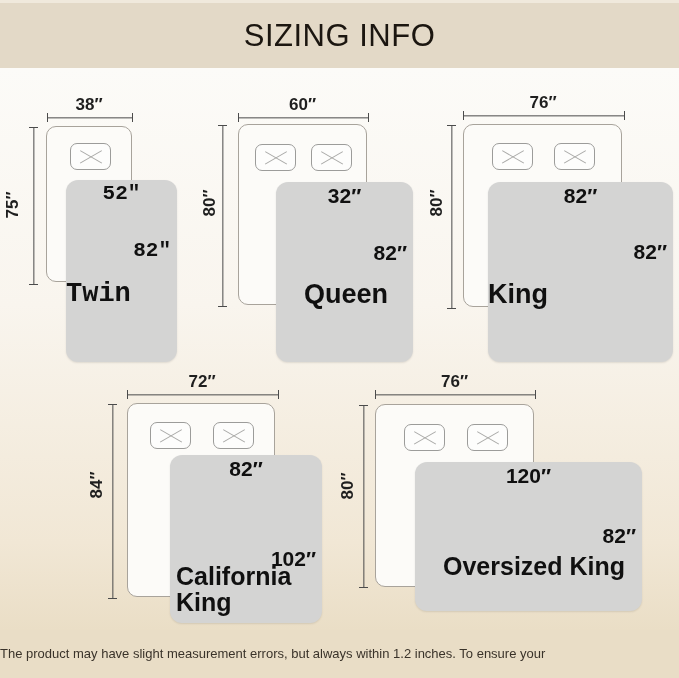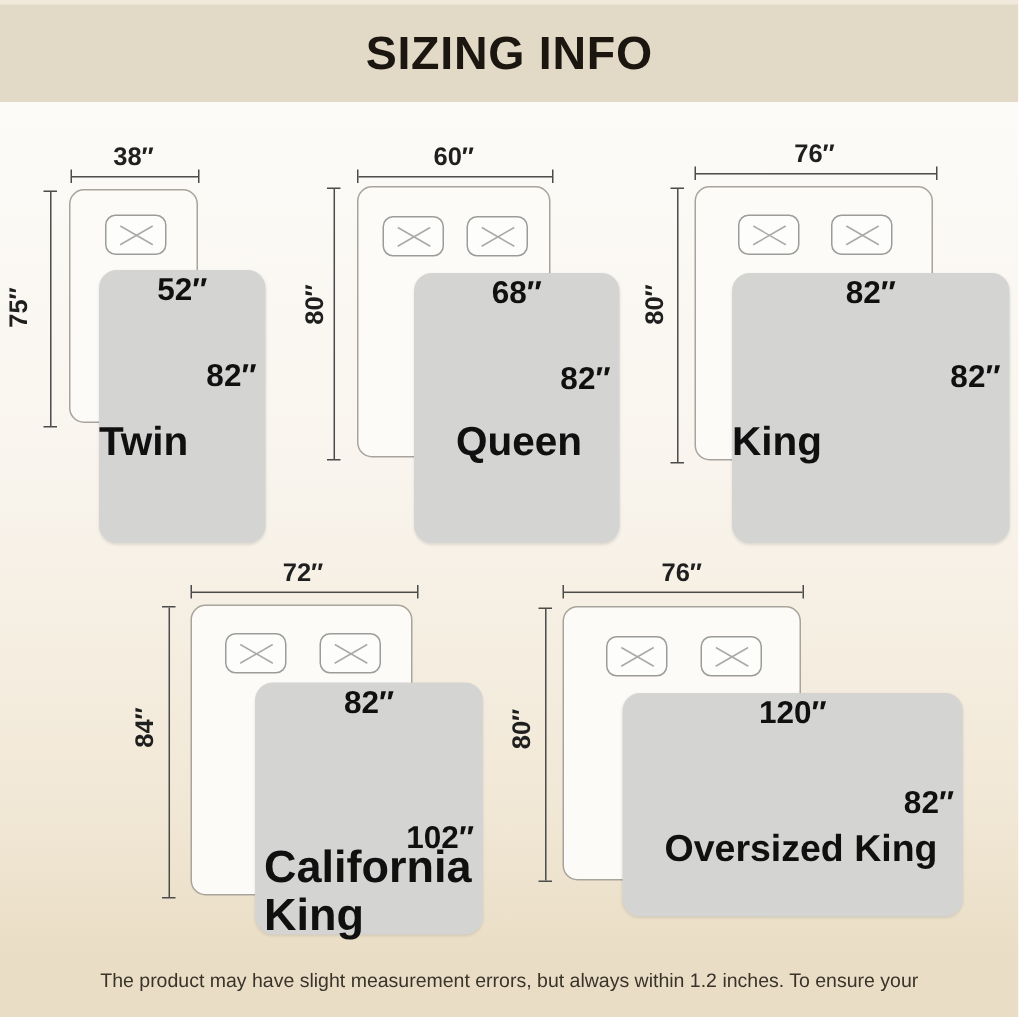--- a/index.html
+++ b/index.html
@@ -11,29 +11,29 @@
 
   
   .header {
     position:absolute; left:0; top:0; width:679px; height:68px;
     background:var(--c-header_bg, #e3d9c7);
     border-top:3px solid #f0e9dc;
     box-sizing:border-box;
     display:flex; align-items:center; justify-content:center;
   }
   .header-title {
-    font-size:31px; font-weight:700; letter-spacing:0.5px;
+    font-size:31px; font-weight:400; letter-spacing:0.5px;
     color:var(--c-header_text, #1b1610);
   }
 
   
   .footer {
     position:absolute; left:0; top:630px; width:679px; height:48px;
     background:var(--c-footer_bg, #e9ddc6);
-    display:flex; flex-direction:row; align-items:center; justify-content:center;
+    display:flex; flex-direction:column; align-items:flex-start; justify-content:center;
     font-size:13px; line-height:1.32; color:var(--c-footer_text, #3a332a);
     text-align:center;
   }
 
   
   .measure-h { position:absolute; height:9px;
     border-left:1.5px solid #4b4b4b; border-right:1.5px solid #4b4b4b; }
   .measure-h::before { content:""; position:absolute; left:0; right:0; top:50%;
     height:1.3px; background:#4b4b4b; transform:translateY(-50%); }
   .measure-v { position:absolute; width:9px;
@@ -67,21 +67,21 @@
   .bk-name { position:absolute; left:0; right:0; text-align:left;
     font-size:27px; font-weight:700; color:#101010; line-height:1.05; }
 
   
   .g-twin .dim-w { left:47px; top:95px; width:84px; }
   .g-twin .measure-h { left:47px; top:113px; width:84px; }
   .g-twin .measure-v { left:29px; top:127px; height:156px; }
   .g-twin .dim-h { left:-9px; top:195px; }
   .g-twin .bed { left:46px; top:126px; width:86px; height:156px; }
   .g-twin .p1 { left:23px; top:16px; }
-  .g-twin .blanket { left:66px; top:180px; width:111px; height:182px; }
+  .g-twin .blanket { left:66px; top:180px; width:111px; height:182px;font-family:Liberation Mono, monospace; }
   .g-twin .bk-l { top:59px; }
   .g-twin .bk-name { top:100px; }
 
   .g-queen .dim-w { left:238px; top:95px; width:129px; }
   .g-queen .measure-h { left:238px; top:113px; width:129px; }
   .g-queen .measure-v { left:218px; top:125px; height:180px; }
   .g-queen .dim-h { left:188px; top:193px; }
   .g-queen .bed { left:238px; top:124px; width:129px; height:181px; }
   .g-queen .p1 { left:16px; top:19px; }
   .g-queen .p2 { left:72px; top:19px; }
@@ -102,21 +102,21 @@
 
   .g-cal .dim-w { left:127px; top:372px; width:150px; }
   .g-cal .measure-h { left:127px; top:390px; width:150px; }
   .g-cal .measure-v { left:108px; top:404px; height:193px; }
   .g-cal .dim-h { left:75px; top:475px; }
   .g-cal .bed { left:127px; top:403px; width:148px; height:194px; }
   .g-cal .p1 { left:22px; top:18px; }
   .g-cal .p2 { left:85px; top:18px; }
   .g-cal .blanket { left:170px; top:455px; width:152px; height:168px; }
   .g-cal .bk-l { top:66px;margin-top:26px; }
-  .g-cal .bk-name { top:108px; left:6px; right:6px; font-size:30px; }
+  .g-cal .bk-name { top:108px; left:6px; right:6px; font-size:25px; }
 
   .g-over .dim-w { left:375px; top:372px; width:159px; }
   .g-over .measure-h { left:375px; top:390px; width:159px; }
   .g-over .measure-v { left:359px; top:405px; height:181px; }
   .g-over .dim-h { left:326px; top:476px; }
   .g-over .bed { left:375px; top:404px; width:159px; height:183px; }
   .g-over .p1 { left:28px; top:19px; }
   .g-over .p2 { left:91px; top:19px; }
   .g-over .blanket { left:415px; top:462px; width:227px; height:149px; }
   .g-over .bk-l { top:62px; }
@@ -149,21 +149,21 @@
   <div class="bed-group g-queen">
     <div class="dim-w">60″</div>
     <div class="measure-h"></div>
     <div class="dim-h">80″</div>
     <div class="measure-v"></div>
     <div class="bed">
       <div class="pillow p1"></div>
       <div class="pillow p2"></div>
     </div>
     <div class="blanket">
-      <div class="bk-w">68″</div>
+      <div class="bk-w">32″</div>
       <div class="bk-l">82″</div>
       <div class="bk-name">Queen</div>
     </div>
   </div>
 
   <div class="bed-group g-king">
     <div class="dim-w">76″</div>
     <div class="measure-h"></div>
     <div class="dim-h">80″</div>
     <div class="measure-v"></div>

